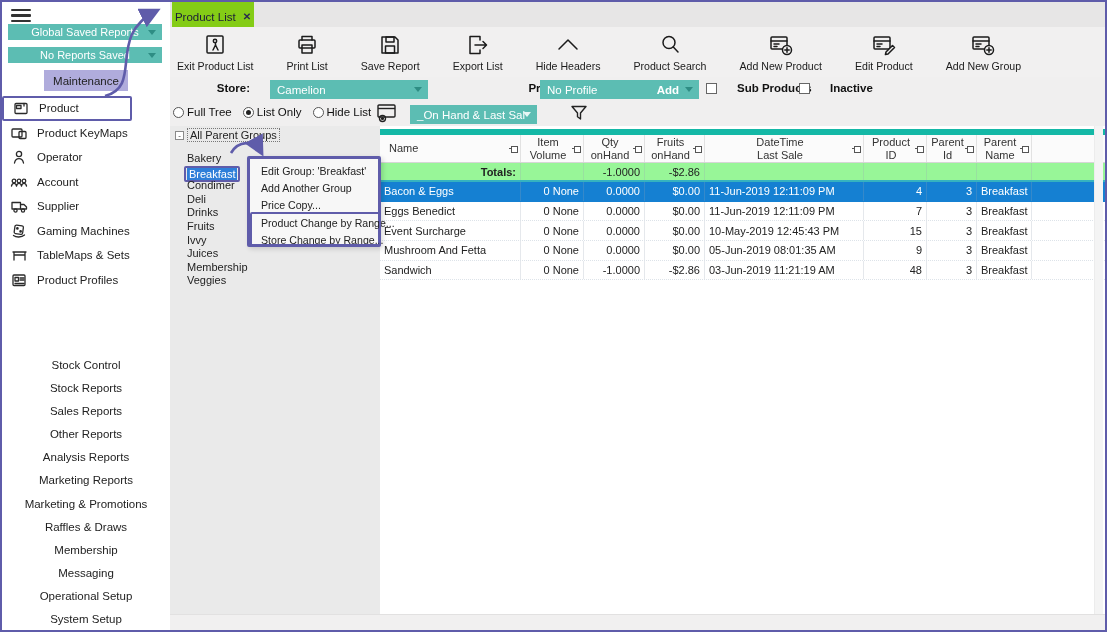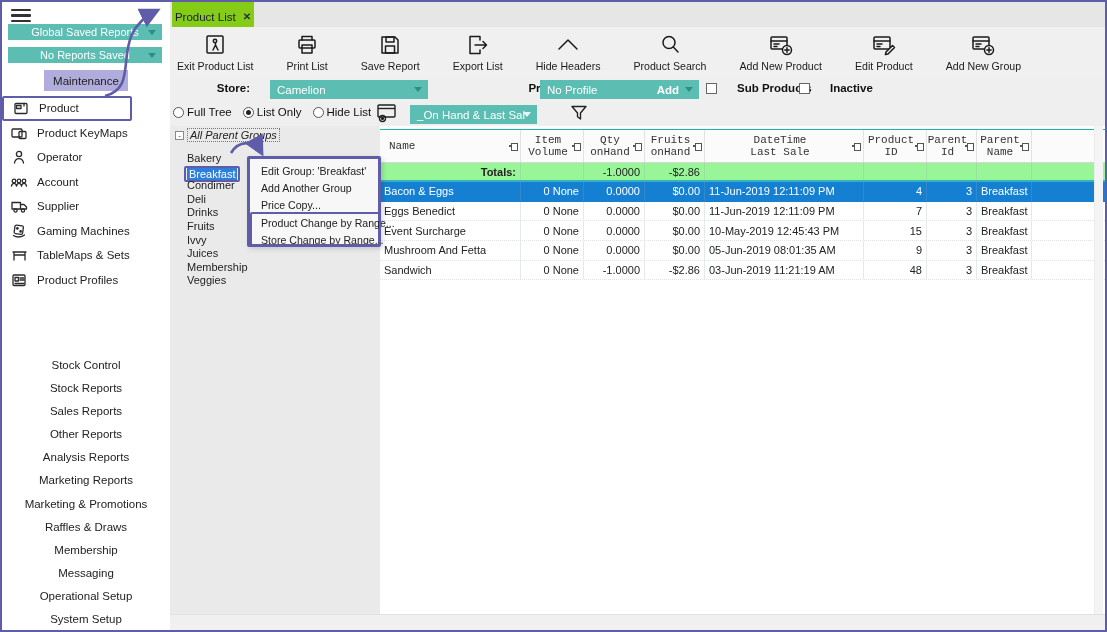--- a/index.html
+++ b/index.html
@@ -55,29 +55,29 @@
   .radio .rdot { width:11px; height:11px; border:1px solid #555; border-radius:50%; background:#fff; position:relative; }
   .radio.sel .rdot::after { content:""; position:absolute; left:2px; top:2px; width:5px; height:5px; border-radius:50%; background:#222; }
   .chooser { position:absolute; left:206px; top:1px; cursor:pointer; }
   .chooser svg, .funnel svg { stroke:#222; fill:none; stroke-width:1.4; stroke-linejoin:round; }
   .view-dd { left:240px; width:127px; }
   .funnel { position:absolute; left:400px; top:3px; cursor:pointer; }
 
   .tree-panel { position:absolute; left:0; top:124px; width:210px; bottom:16px; background:#eaeaea; }
   .tree-root { position:absolute; left:5px; top:2px; display:flex; align-items:center; gap:3px; font-size:11px; color:#222; cursor:pointer; }
   .expander { width:9px; height:9px; border:1px solid #8a8a8a; background:#fff; font-size:8px; line-height:7px; text-align:center; color:#333; cursor:pointer; }
-  .root-label { border:1px dotted #777; padding:0 2px;font-style:italic; }
+  .root-label { border:1px dotted #777; padding:0 2px; }
   .tree-list { position:absolute; left:17px; top:16px; list-style:none;margin-top:10px; }
   .tree-list li { height:13.6px; font-size:11px; color:#222; cursor:pointer; white-space:nowrap; }
   .bf-annot { display:inline-block; border:2px solid #5f5caa; border-radius:2px; padding:0 1px; margin-left:-3px; }
   .bf-sel { background:#2e7fd9; color:#fff; padding:0 2px; }
 
   .grid-panel { position:absolute; left:210px; top:124px; right:0; bottom:16px; background:#fff; }
   .g-header, .g-row { display:grid; grid-template-columns:141px 63px 61px 60px 159px 63px 50px 55px; }
-  .g-header { margin-top:3px; height:34px; background:#fbfbfb; border-top:1px solid #14b8a6; border-bottom:1px solid #d6d6d6;font-family:Liberation Mono, monospace; }
+  .g-header { margin-top:3px; height:34px; background:#fbfbfb; border-top:6px solid #14b8a6; border-bottom:1px solid #d6d6d6; }
   .hcell { position:relative; border-right:1px solid #e2e2e2; display:flex; align-items:center; justify-content:center;
     font-size:11px; color:#333; cursor:pointer; }
   .hcell .hlabel { white-space:pre-line; text-align:center; line-height:12.5px; padding-right:8px; }
   .hcell.first { justify-content:flex-start; }
   .hcell.first .hlabel { padding-left:9px; text-align:left; }
   .pin { position:absolute; right:2px; top:50%; margin-top:-4px; width:9px; height:8px; }
   .pin::before { content:""; position:absolute; left:0; top:3.2px; width:4px; height:1.6px; background:#555; }
   .pin::after { content:""; position:absolute; right:0; top:1px; width:4.6px; height:5.6px; border:1.2px solid #555; background:#fff; }
   .g-row { height:19.7px; align-items:center; font-size:11px; color:#222; border-bottom:1px dotted #dde3e9; }
   .g-row > div { height:100%; display:flex; align-items:center; border-right:1px solid rgba(150,165,180,.25); overflow:hidden; white-space:nowrap; }

